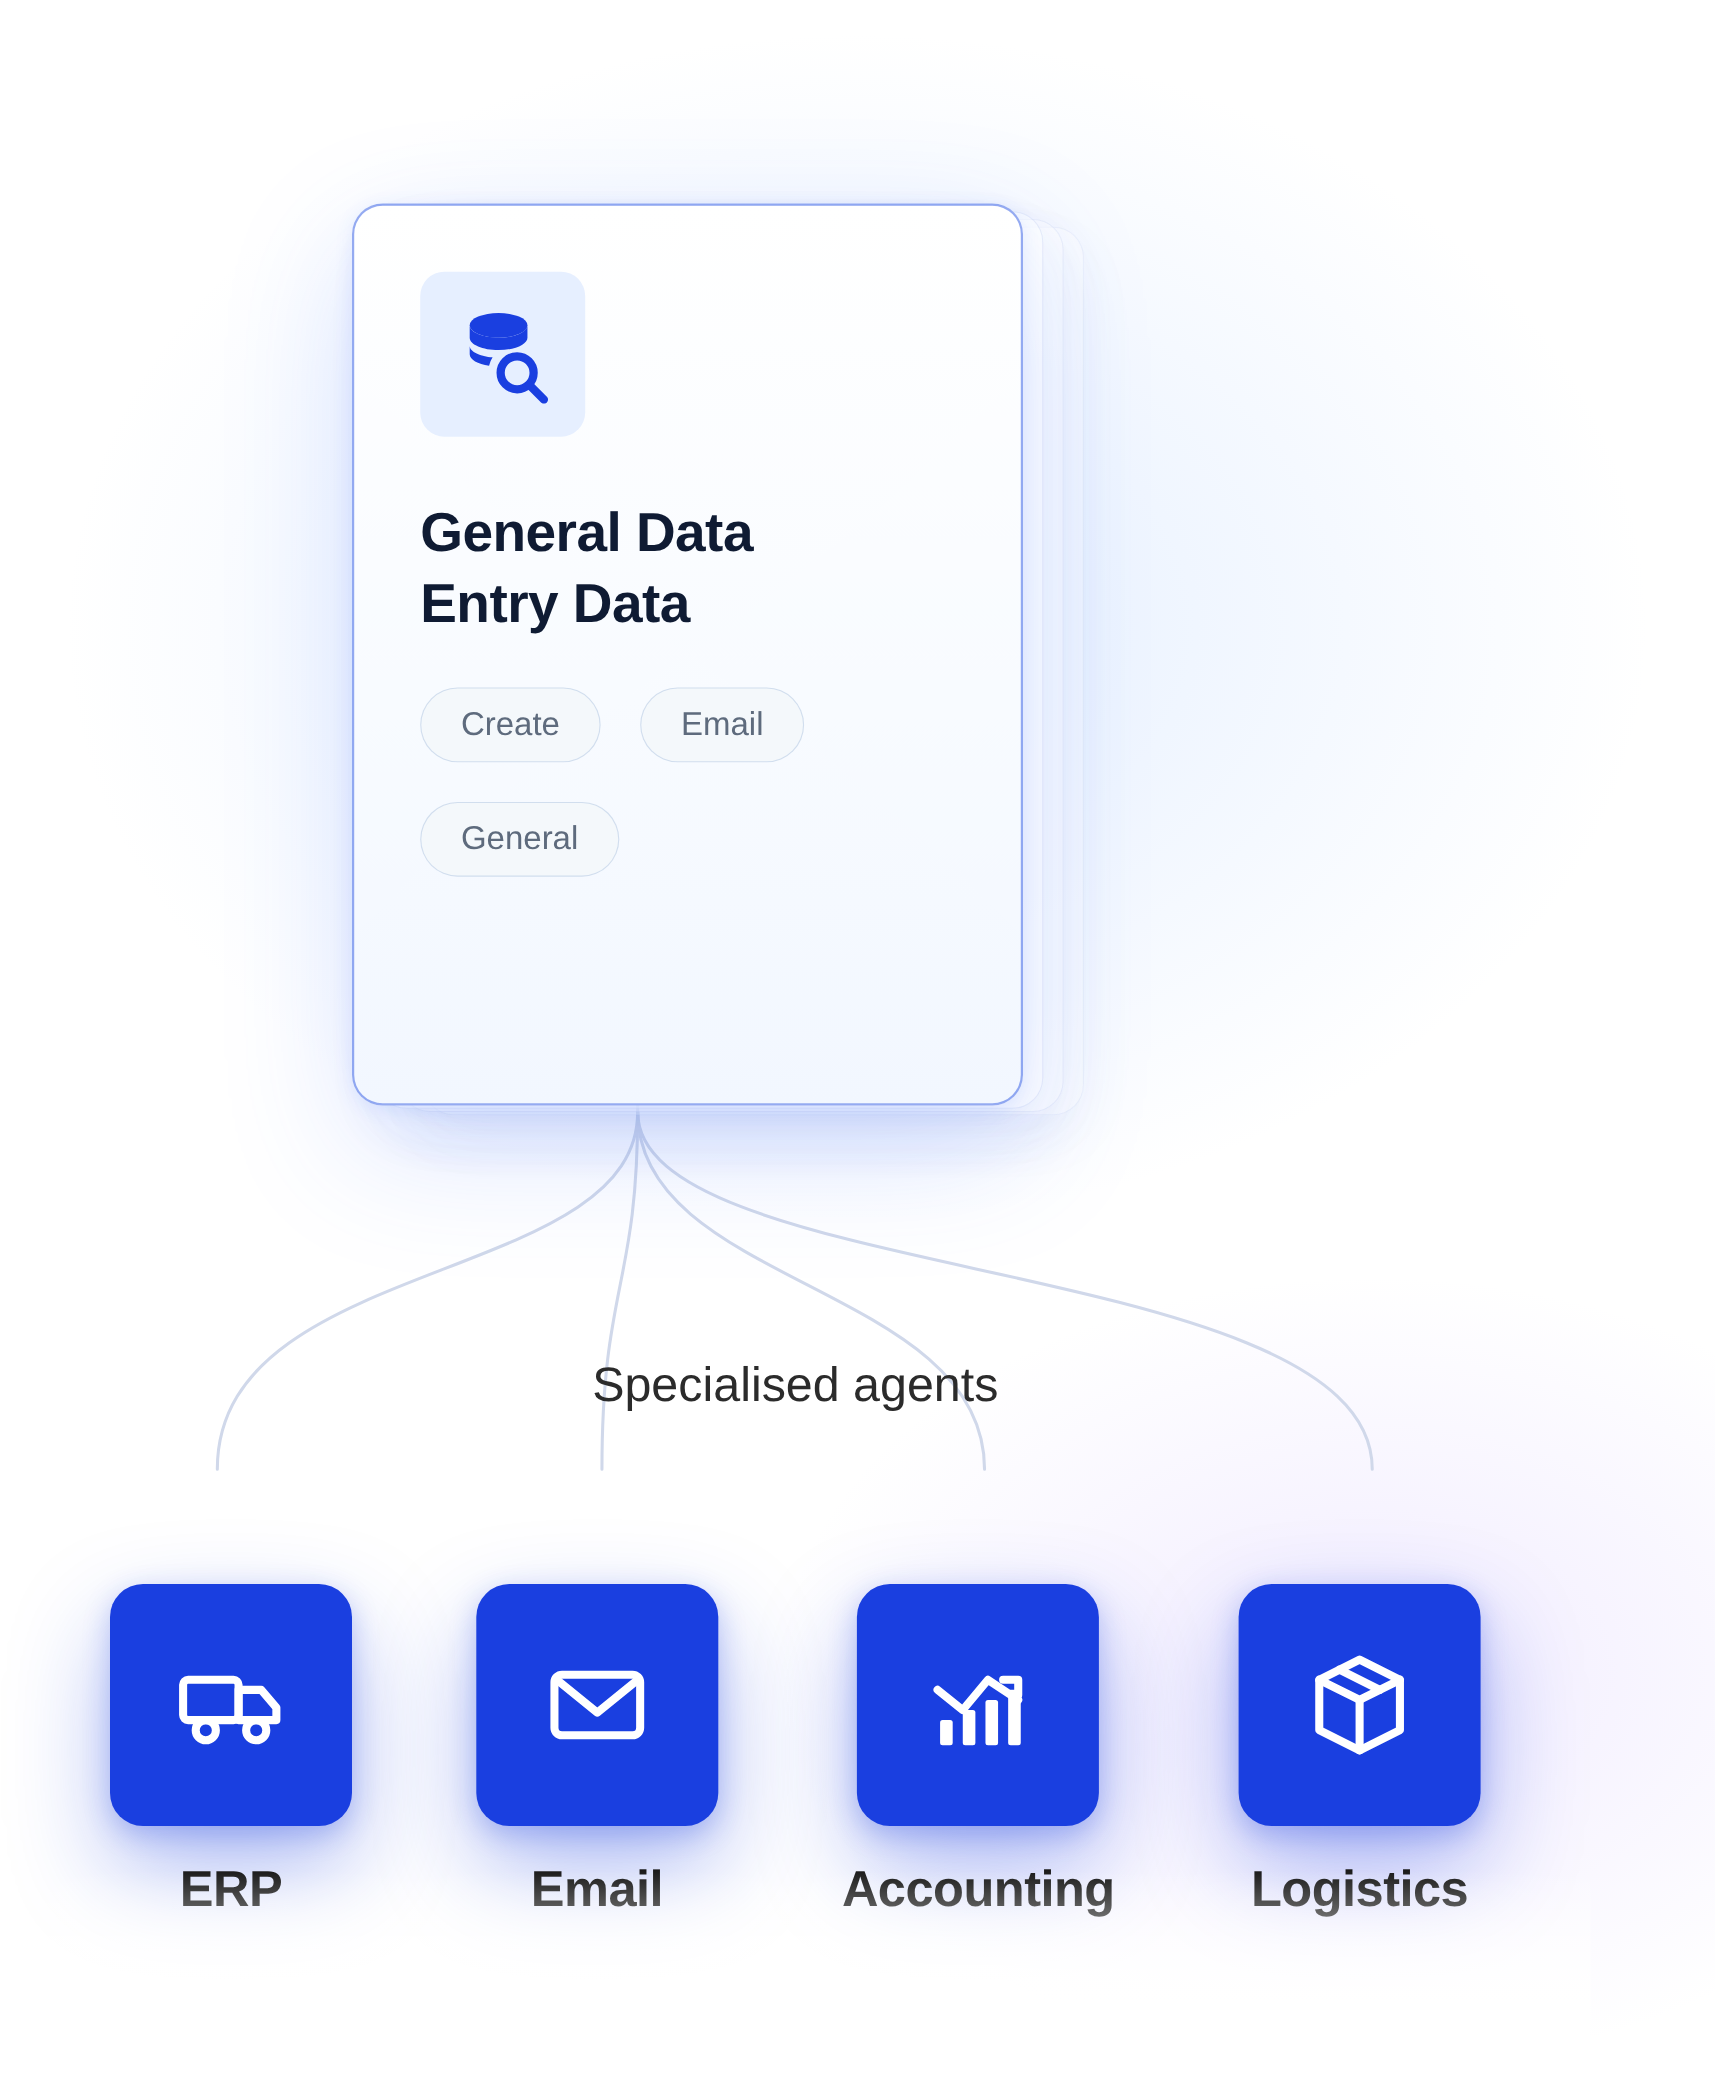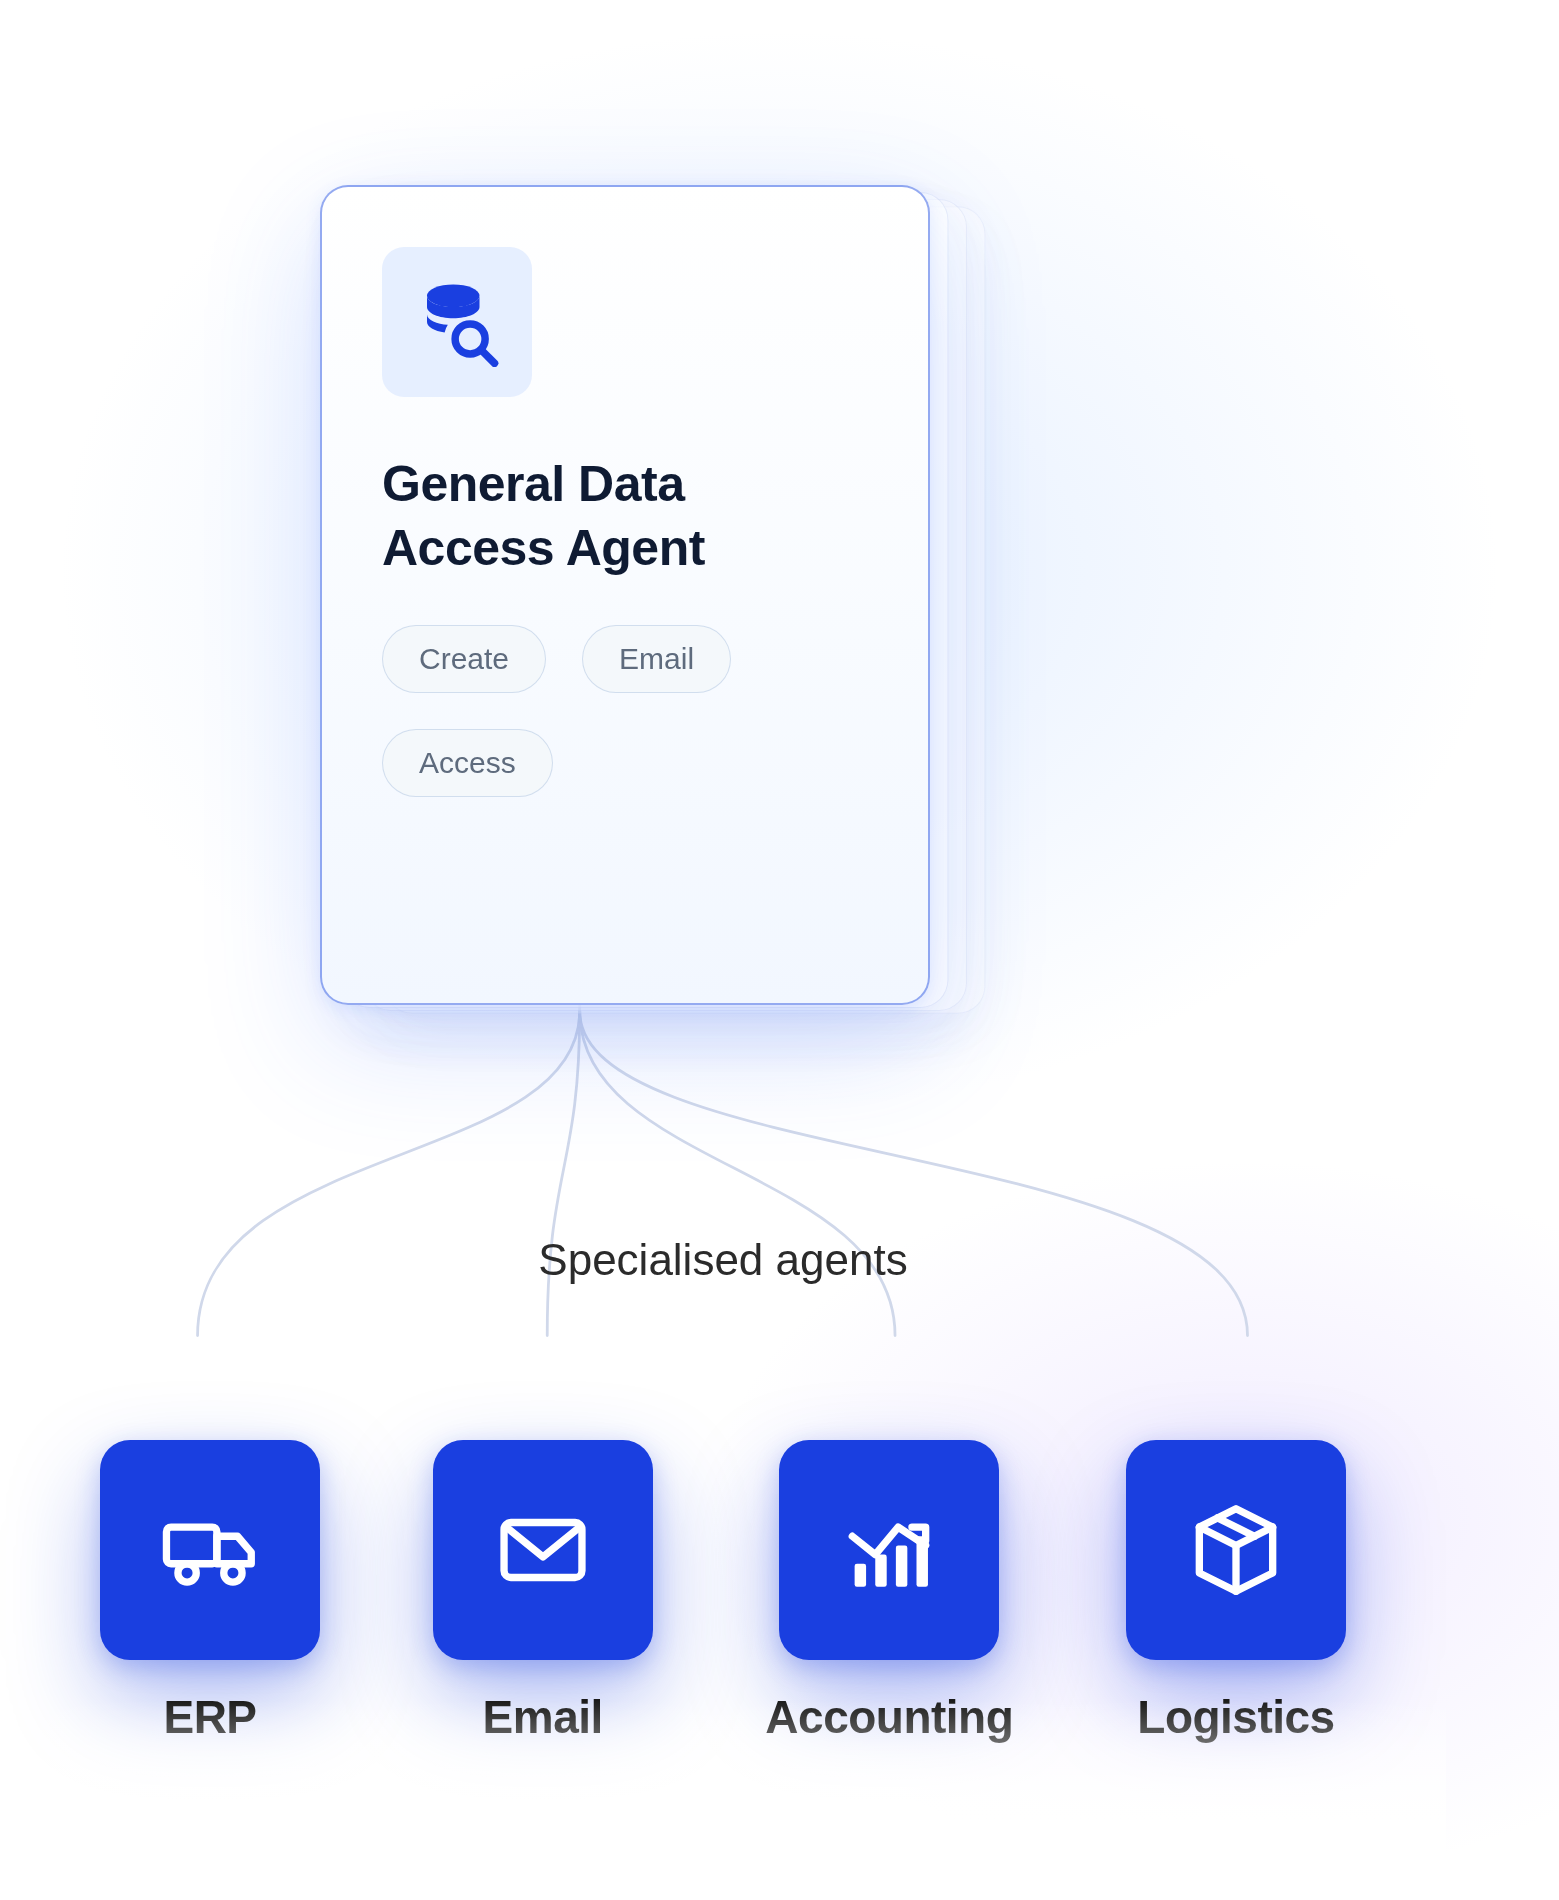--- a/index.html
+++ b/index.html
@@ -123,26 +123,26 @@
             <path d="M8 18 v6 c0 2.6 3.9 4.8 9.4 5.6 a12 12 0 0 1 1.7-4.1 C13.4 25.2 8 22.8 8 20 z"></path>
           </g>
           <g fill="none" stroke="#1a3fe0" stroke-width="4" stroke-linecap="round">
             <circle cx="31" cy="33" r="8"></circle>
             <path d="M37 39 L44 46"></path>
           </g>
         </svg>
       </div>
       <h2 class="card-title">
         <span>General Data</span><br>
-        <span>Access Agent</span>
+        <span>Entry Data</span>
       </h2>
       <div class="tags">
         <span class="tag">Create</span>
         <span class="tag">Email</span>
-        <span class="tag">Access</span>
+        <span class="tag">General</span>
       </div>
     </div>
   </div>
 
   <div class="section-label">Specialised agents</div>
 
   <div class="tiles">
 
     <div class="tile">
       <div class="tile-box">

